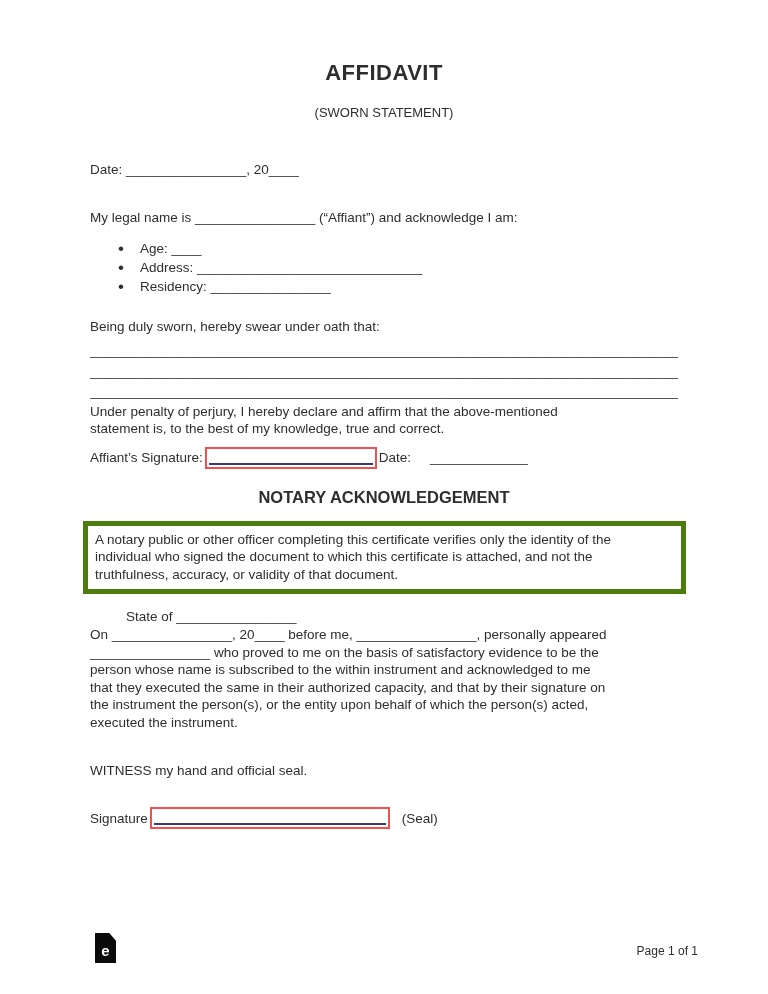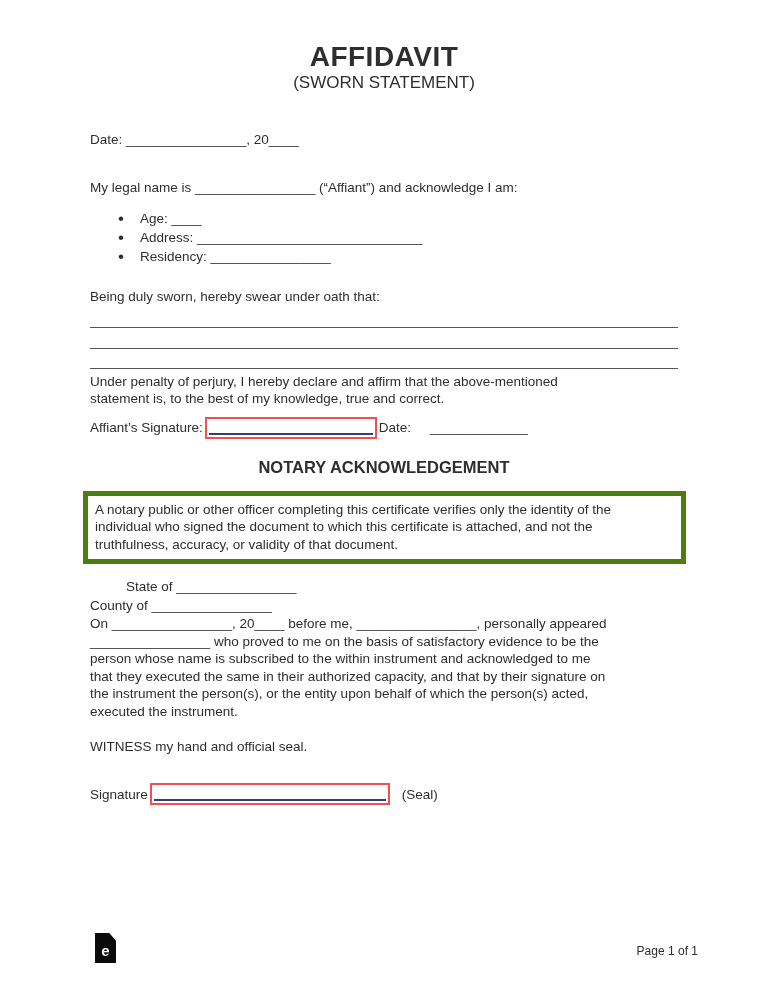--- a/index.html
+++ b/index.html
@@ -10,30 +10,30 @@
     height: 994px;
     margin: 0 auto;
     background: #ffffff;
     font-family: "Liberation Sans", "DejaVu Sans", sans-serif;
     font-size: 13.5px;
     color: #2e2e2e;
     padding: 44px 90px 0 90px;
     overflow: hidden;
   }
   h1.doc-title {
-    margin: 0;
-    font-size: 28px;
+    margin: 16px;
+    font-size: 22px;
     line-height: 26px;
     font-weight: bold;
     text-align: center;
     letter-spacing: 0.5px;
   }
   .doc-subtitle {
     margin-top: 2px;
-    font-size: 17px;
+    font-size: 13px;
     line-height: 22px;
     text-align: center;
   }
   .line { line-height: 19px; }
   .date-line { margin-top: 36px; }
   .legal-name-line { margin-top: 29px; }
   ul.bullets { margin: 12px 0 0 0; padding: 0; list-style: none; }
   ul.bullets li { position: relative; padding-left: 50px; line-height: 19px; }
   ul.bullets li::before {
     content: "\2022";
@@ -81,21 +81,21 @@
     text-align: center;
   }
   .notary-box {
     margin: 14px -8px 0 -7px;
     border: 5px solid #4d7c0f;
     padding: 5px 0 6px 7px;
   }
   .state-line { margin-top: 13px; margin-left: 36px; }
   .ack-para { margin-top: 13px; }
   .cert-para { margin-top: 17px; }
-  .witness-line { margin-top: 17px; }
+  .witness-line { margin-top: 30px; }
   .seal-row { margin-top: 26px; }
   .field-wide { width: 240px; }
   .seal-label { margin-left: 10px; }
   .logo {
     position: absolute;
     left: 95px;
     bottom: 31px;
     width: 21px;
     height: 30px;
     background: #0a0a0a;
@@ -157,21 +157,20 @@
 
   <h2 class="notary-heading">NOTARY ACKNOWLEDGEMENT</h2>
 
   <div class="notary-box">
     <p class="para">A notary public or other officer completing this certificate verifies only the identity of the
 individual who signed the document to which this certificate is attached, and not the
 truthfulness, accuracy, or validity of that document.</p>
   </div>
 
   <div class="line state-line">State of ________________</div>
-  <div class="line">County of ________________</div>
 
   <p class="para ack-para">On ________________, 20____ before me, ________________, personally appeared
 ________________ who proved to me on the basis of satisfactory evidence to be the
 person whose name is subscribed to the within instrument and acknowledged to me
 that they executed the same in their authorized capacity, and that by their signature on
 the instrument the person(s), or the entity upon behalf of which the person(s) acted,
 executed the instrument.</p>
 
 
   <div class="line witness-line">WITNESS my hand and official seal.</div>

